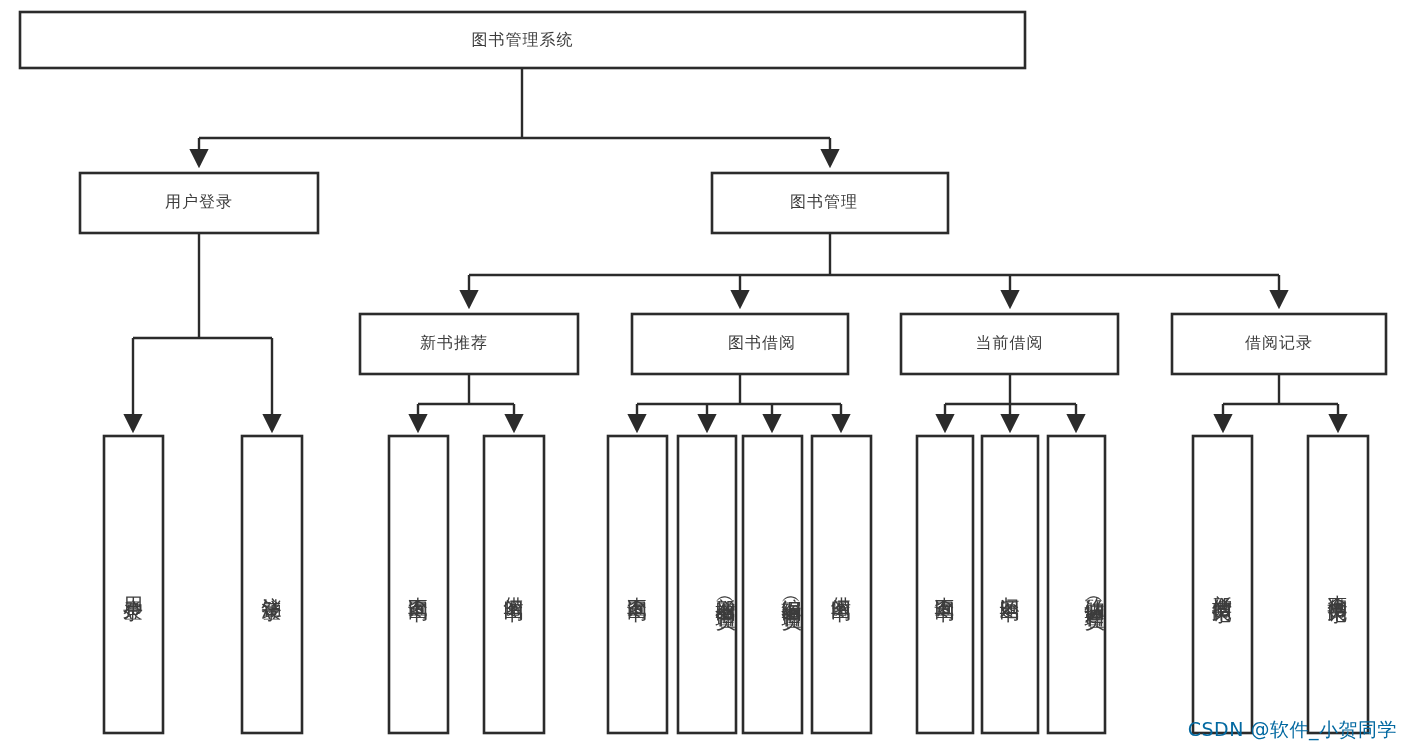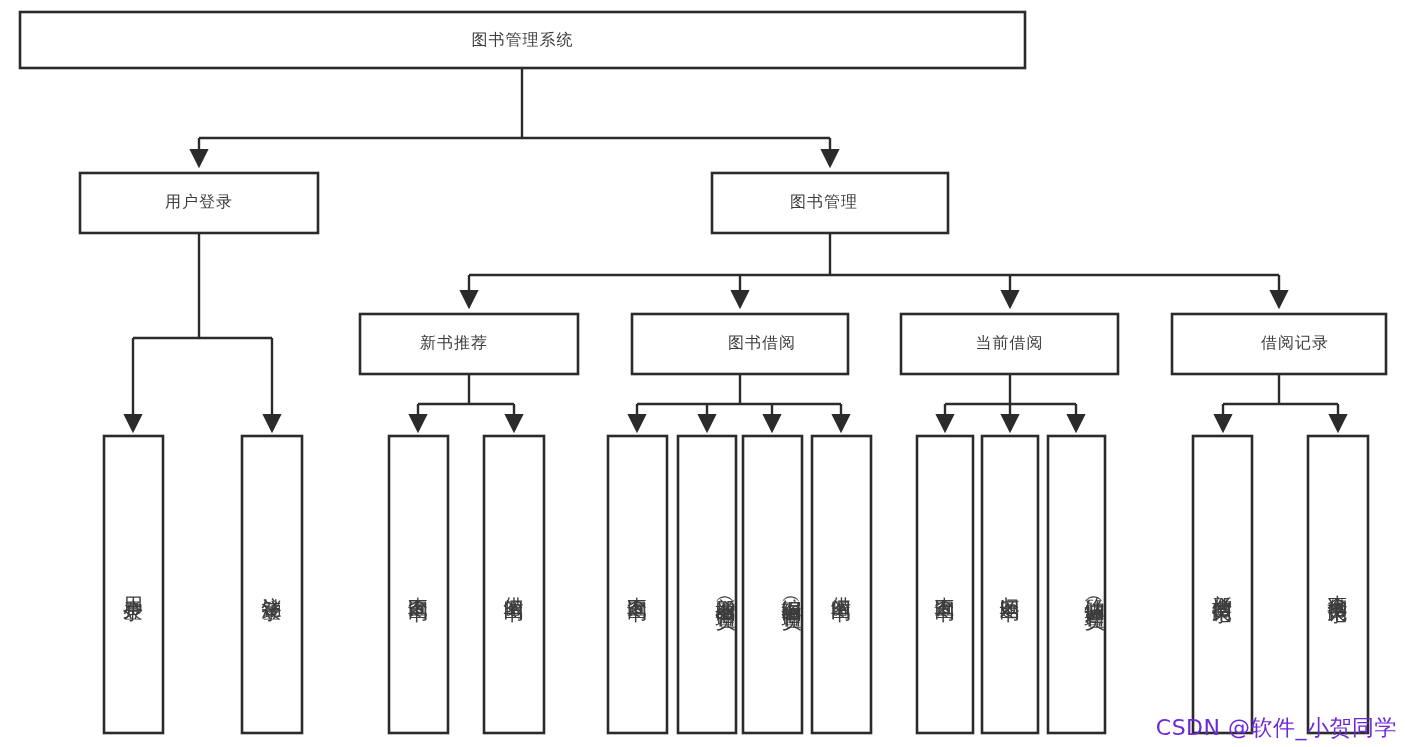--- a/index.html
+++ b/index.html
@@ -8,21 +8,21 @@
   svg#diagram{position:absolute;left:0;top:0;width:1405px;height:747px;display:block;}
   .node-rect{fill:#ffffff;stroke:#2b2b2b;stroke-width:2.6;}
   .link{stroke:#2b2b2b;stroke-width:2.4;fill:none;}
   .arrow-head{fill:#2b2b2b;stroke:none;}
   .vtext{position:absolute;writing-mode:vertical-rl;text-orientation:upright;
          font-family:"DejaVu Sans","Liberation Sans",sans-serif;font-size:20px;color:#3c3c3c;
          letter-spacing:2px;line-height:1;white-space:nowrap;pointer-events:none;}
   .htext{position:absolute;font-family:"DejaVu Sans","Liberation Sans",sans-serif;font-size:16px;color:#3c3c3c;
          white-space:nowrap;pointer-events:none;letter-spacing:1px;}
   #watermark{position:absolute;right:8px;bottom:4px;font-family:"DejaVu Sans","Liberation Sans",sans-serif;
-             font-size:22px;color:#6d28d9;white-space:nowrap;letter-spacing:0.5px;}
+             font-size:19px;color:#0369a1;white-space:nowrap;letter-spacing:0.5px;}
 </style>
 </head>
 <body>
 
 <div id="stage">
 
   <svg id="diagram" viewBox="0 0 1405 747">
     <defs>
       <marker id="arrow" viewBox="0 0 12 12" refX="10" refY="6" markerWidth="8" markerHeight="8" orient="auto-start-reverse">
         <path d="M 0 0 L 12 6 L 0 12 z" class="arrow-head"></path>
@@ -113,21 +113,21 @@
   </svg>
 
   <div class="htext" style="left:0;top:30px;width:1045px;text-align:center;">图书管理系统</div>
 
   <div class="htext" style="left:80px;top:192px;width:238px;text-align:center;">用户登录</div>
   <div class="htext" style="left:712px;top:192px;width:224px;text-align:center;">图书管理</div>
 
   <div class="htext" style="left:360px;top:333px;width:188px;text-align:center;">新书推荐</div>
   <div class="htext" style="left:632px;top:333px;width:260px;text-align:center;">图书借阅</div>
   <div class="htext" style="left:901px;top:333px;width:217px;text-align:center;">当前借阅</div>
-  <div class="htext" style="left:1172px;top:333px;width:214px;text-align:center;padding-left:16px;">借阅记录</div>
+  <div class="htext" style="left:1172px;top:333px;width:214px;text-align:center;">借阅记录</div>
 
   <div class="vtext" style="left:104px;top:436px;width:59px;height:297px;display:flex;align-items:center;justify-content:center;">用户登录</div>
   <div class="vtext" style="left:242px;top:436px;width:60px;height:297px;display:flex;align-items:center;justify-content:center;">注销登录</div>
 
   <div class="vtext" style="left:389px;top:436px;width:59px;height:297px;display:flex;align-items:center;justify-content:center;">查询图书</div>
   <div class="vtext" style="left:484px;top:436px;width:60px;height:297px;display:flex;align-items:center;justify-content:center;">借阅图书</div>
 
   <div class="vtext" style="left:608px;top:436px;width:59px;height:297px;display:flex;align-items:center;justify-content:center;">查询图书</div>
   <div class="vtext" style="left:678px;top:442px;width:58px;height:297px;display:flex;align-items:flex-start;justify-content:center;">新增图书（管理员）</div>
   <div class="vtext" style="left:743px;top:442px;width:59px;height:297px;display:flex;align-items:flex-start;justify-content:center;">编辑图书（管理员）</div>

